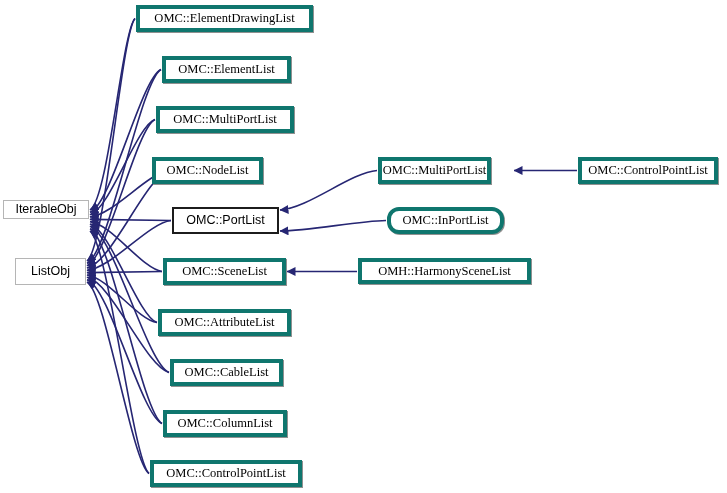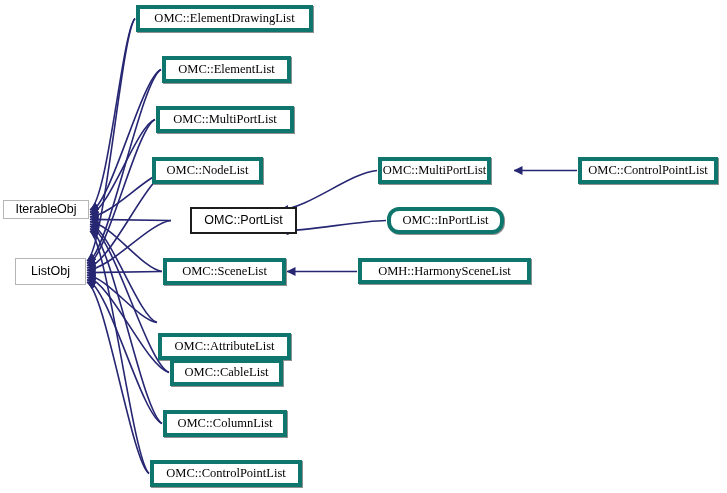--- a/index.html
+++ b/index.html
@@ -50,21 +50,20 @@
   
   .node.derived {
     border: 4px solid #0f766e;
     box-shadow: 1px 1px 0 0 #909090;
     font-family: Liberation Serif, serif;
   }
   
   .node.focus {
     border: 2px solid #1c1c1c;
     box-shadow: none;
-    margin-left: 18px;
   }
 </style>
 </head>
 <body>
 
 <div id="diagram-root">
 
   <svg id="edge-layer" width="727" height="493" viewBox="0 0 727 493" xmlns="http://www.w3.org/2000/svg">
     <defs>
       <marker id="arrowhead" markerWidth="9" markerHeight="9" refX="8.5" refY="4.5" orient="auto" markerUnits="userSpaceOnUse">
@@ -117,21 +116,21 @@
       </div>
       <div class="node derived" style="left: 152px; top: 157px; width: 111px; height: 27px;">
         <span class="node-label">OMC::NodeList</span>
       </div>
       <div class="node focus" style="left: 172px; top: 207px; width: 107px; height: 27px;">
         <span class="node-label">OMC::PortList</span>
       </div>
       <div class="node derived" style="left: 163px; top: 258px; width: 123px; height: 27px;">
         <span class="node-label">OMC::SceneList</span>
       </div>
-      <div class="node derived" style="left: 158px; top: 309px; width: 133px; height: 27px; margin-top: 24px;">
+      <div class="node derived" style="left: 158px; top: 309px; width: 133px; height: 27px;">
         <span class="node-label">OMC::AttributeList</span>
       </div>
       <div class="node derived" style="left: 170px; top: 359px; width: 113px; height: 27px;">
         <span class="node-label">OMC::CableList</span>
       </div>
       <div class="node derived" style="left: 163px; top: 410px; width: 124px; height: 27px;">
         <span class="node-label">OMC::ColumnList</span>
       </div>
       <div class="node derived" style="left: 150px; top: 460px; width: 152px; height: 27px; text-align: right;">
         <span class="node-label">OMC::ControlPointList</span>

